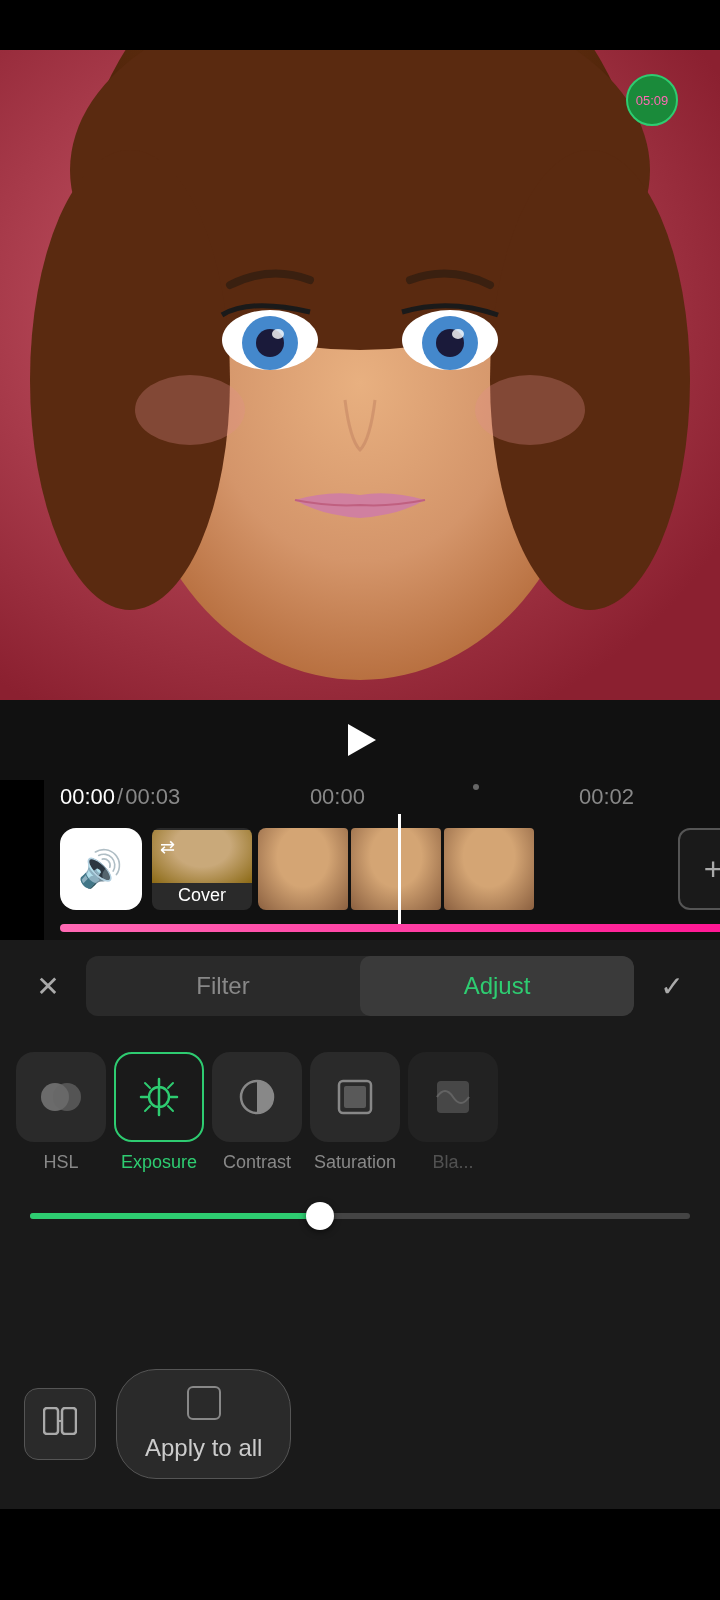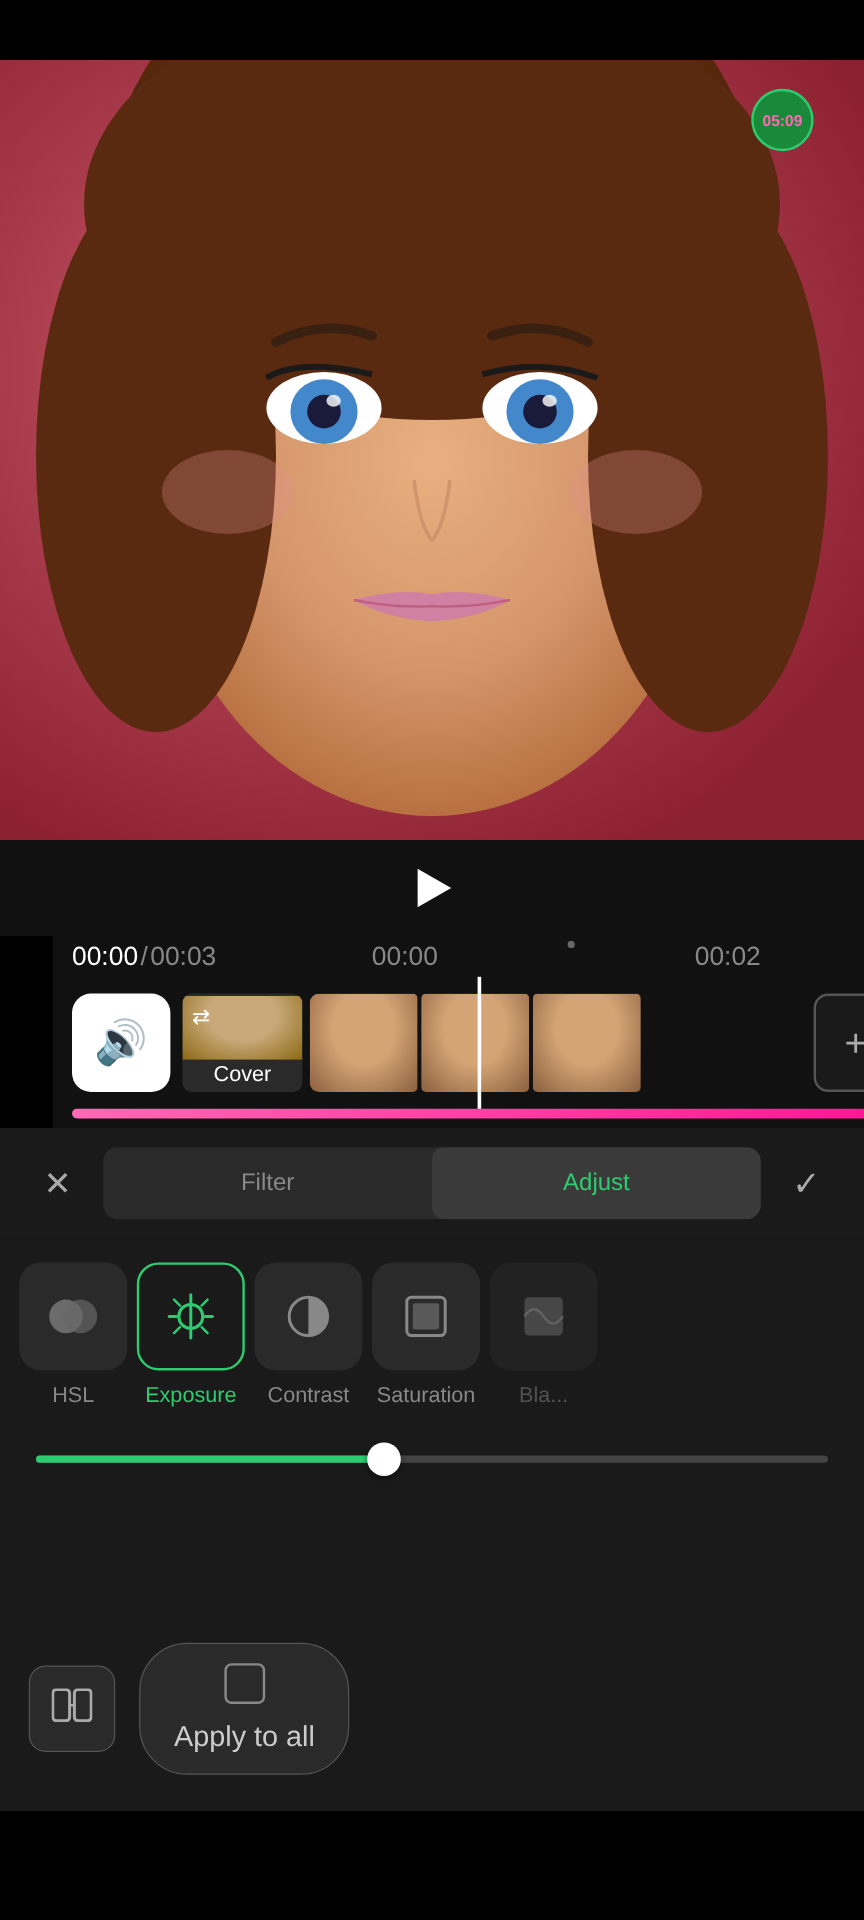--- a/index.html
+++ b/index.html
@@ -35,21 +35,21 @@
       width: 52px;
       height: 52px;
       border-radius: 50%;
       background: #1a8a3a;
       border: 2px solid #2ecc71;
       display: flex;
       align-items: center;
       justify-content: center;
       font-size: 13px;
       color: #ff69b4;
-      font-weight: bold;
+      font-weight: normal;
       z-index: 10;
     }
 
     
     .play-controls {
       width: 720px;
       height: 80px;
       background: #111;
       display: flex;
       align-items: center;
@@ -273,21 +273,21 @@
       border-radius: 12px;
       overflow: hidden;
     }
 
     .tab-item {
       flex: 1;
       height: 60px;
       display: flex;
       align-items: center;
       justify-content: center;
-      font-size: 20px;
+      font-size: 24px;
       cursor: pointer;
       border-radius: 10px;
     }
 
     .tab-item.active {
       background: #3a3a3a;
       color: #2ecc71;
     }
 
     .tab-item.inactive {

